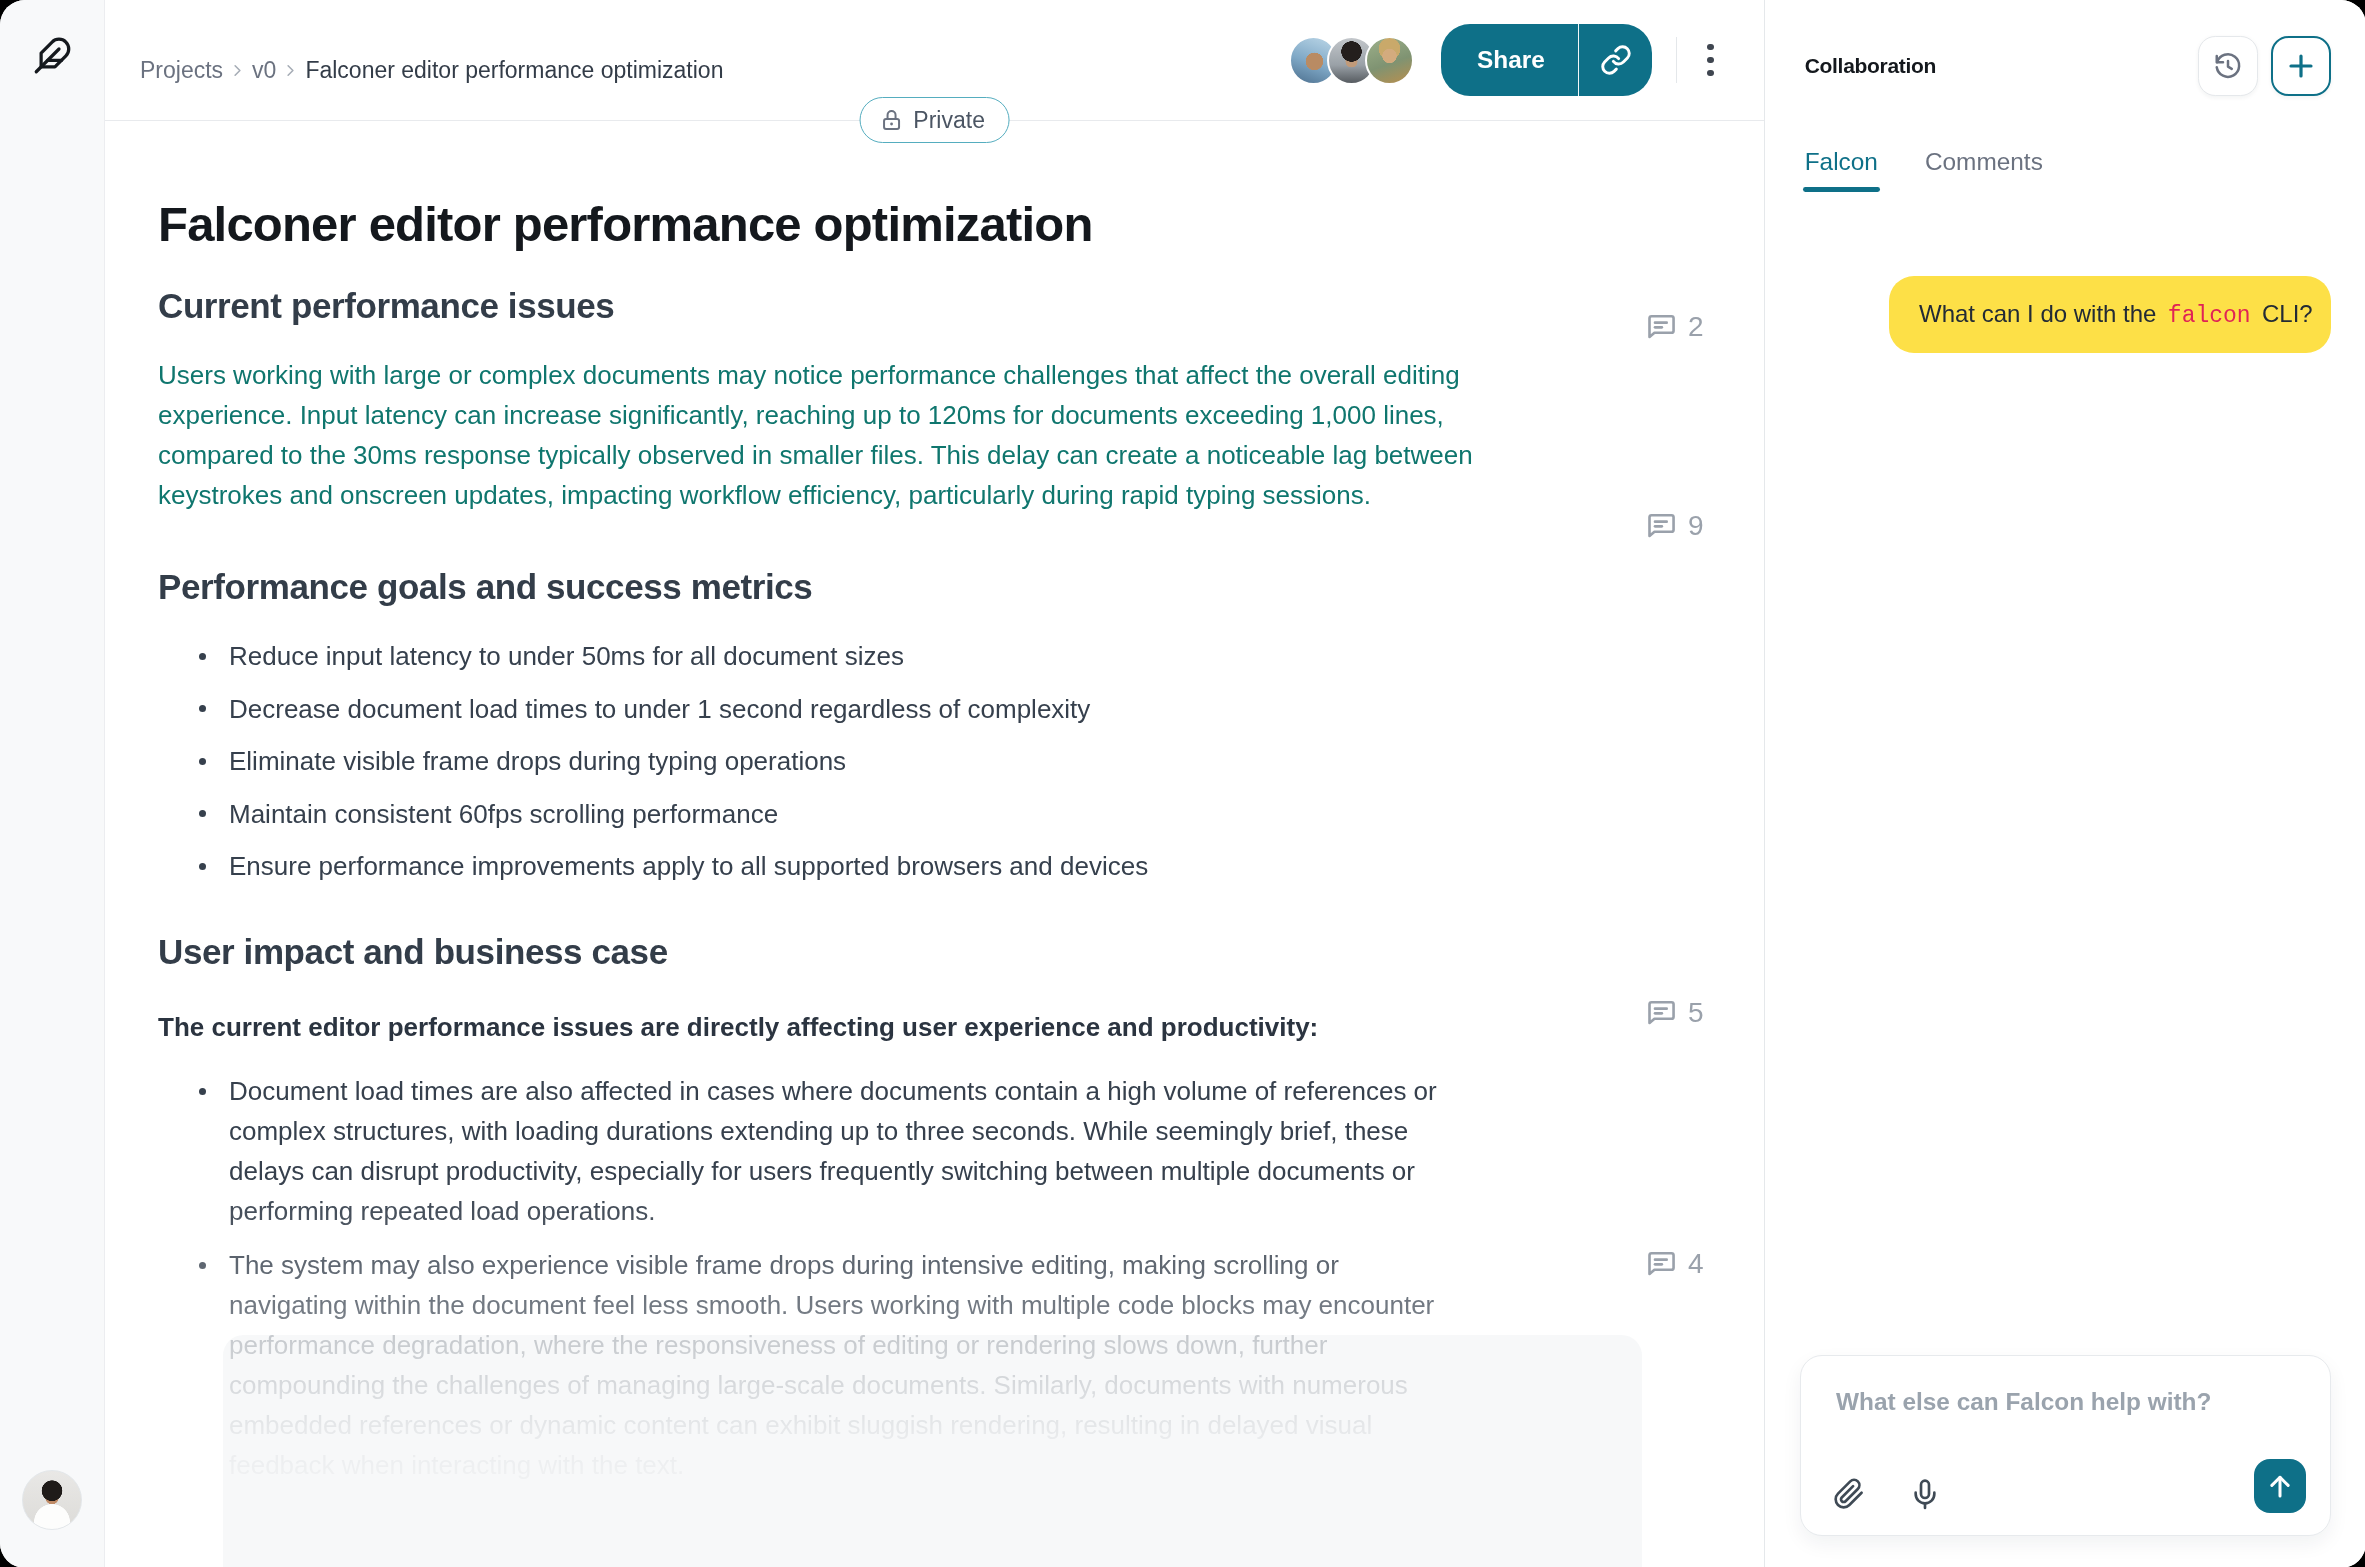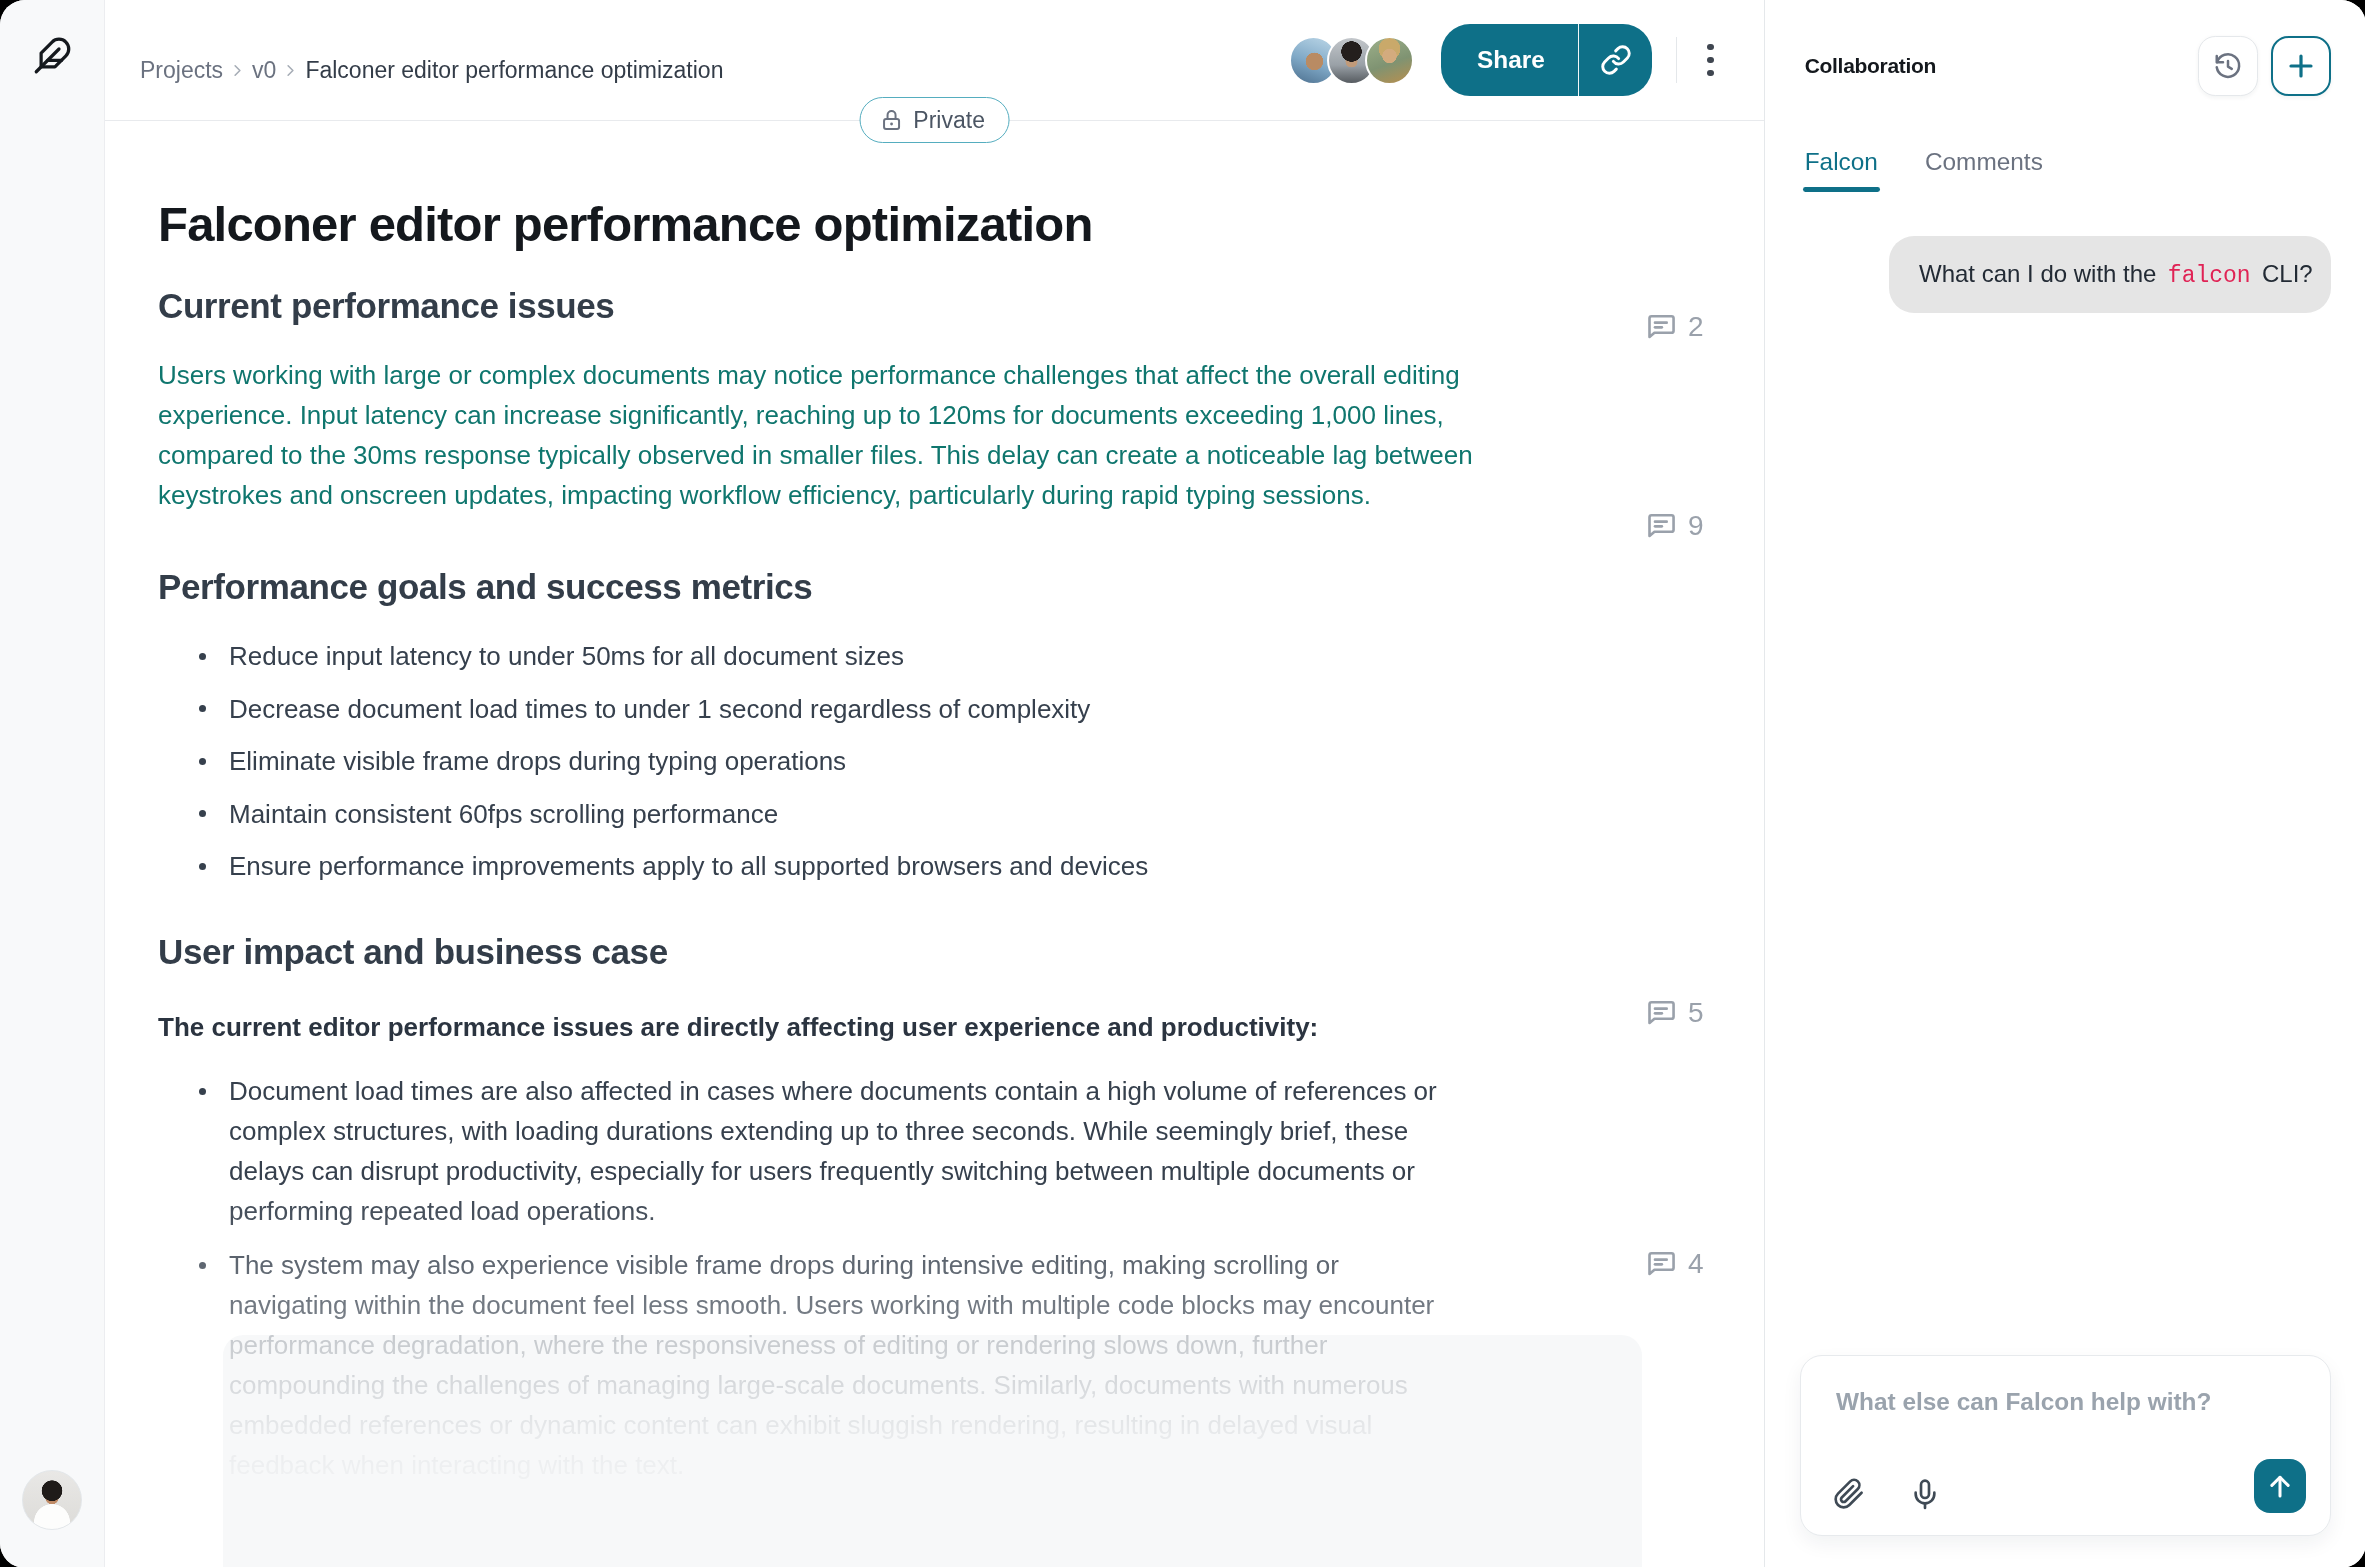--- a/index.html
+++ b/index.html
@@ -97,22 +97,22 @@
       justify-content:center; cursor:pointer; border:1.6px solid #e5e8eb; box-shadow:0 1.6px 4px rgba(20,30,40,.05); }
   .icon-btn.accent { border:2.4px solid #0e7088; }
 
   .sb-tabs { display:flex; gap:47px; margin-top:52px; padding-left:4.7px; }
   .sb-tab { font-size:24.4px; padding-bottom:16px; cursor:pointer; color:#6b7280; position:relative; }
   .sb-tab.active { color:#0e7088; font-weight:500; }
   .sb-tab.active::after { content:""; position:absolute; left:-1.6px; right:-1.6px; bottom:0; height:4.7px;
       background:#0e7088; border-radius:2.4px; }
 
   .messages { margin-top:44px; display:flex; flex-direction:column; }
-  .bubble { margin-left:auto; background:#e5e5e5; border-radius:25px; padding:24px 30px;
-      font-size:24px; color:#232b35; max-width:442px; white-space:nowrap; }
+  .bubble { margin-left:auto; background:#fde047; border-radius:25px; padding:24px 30px;
+      font-size:24px; color:#232b35; max-width:442px; white-space:nowrap;margin-top:40px; }
   .bubble code { font-family:"Liberation Mono", monospace; color:#e02355; font-size:23px; padding:0 4.7px; }
 
   .composer { position:absolute; left:35px; right:35px; bottom:32px; height:181px; background:#fff;
       border:1.6px solid #e7eaed; border-radius:22px; box-shadow:0 8px 20.5px rgba(25,35,45,.06); cursor:text; }
   .composer-placeholder { position:absolute; top:32px; left:35px; font-size:24.4px; color:#9aa3ad;font-weight:bold; }
   .composer-tools { position:absolute; left:32px; bottom:25px; display:flex; gap:44px; align-items:center; }
   .tool-btn { cursor:pointer; display:flex; align-items:center; justify-content:center; }
   .send-btn { position:absolute; right:24px; bottom:22px; width:52px; height:54px; border-radius:16px;
       background:#0e7088; display:flex; align-items:center; justify-content:center; cursor:pointer; }
 

